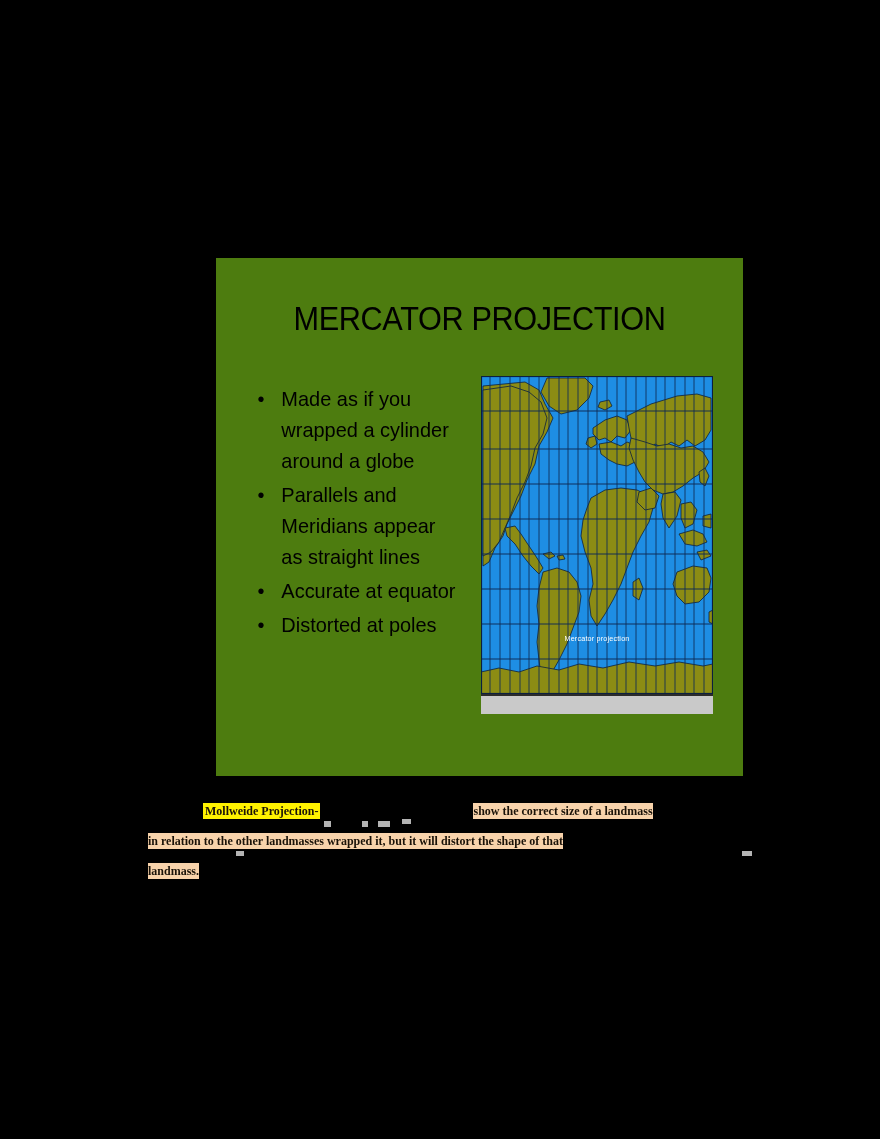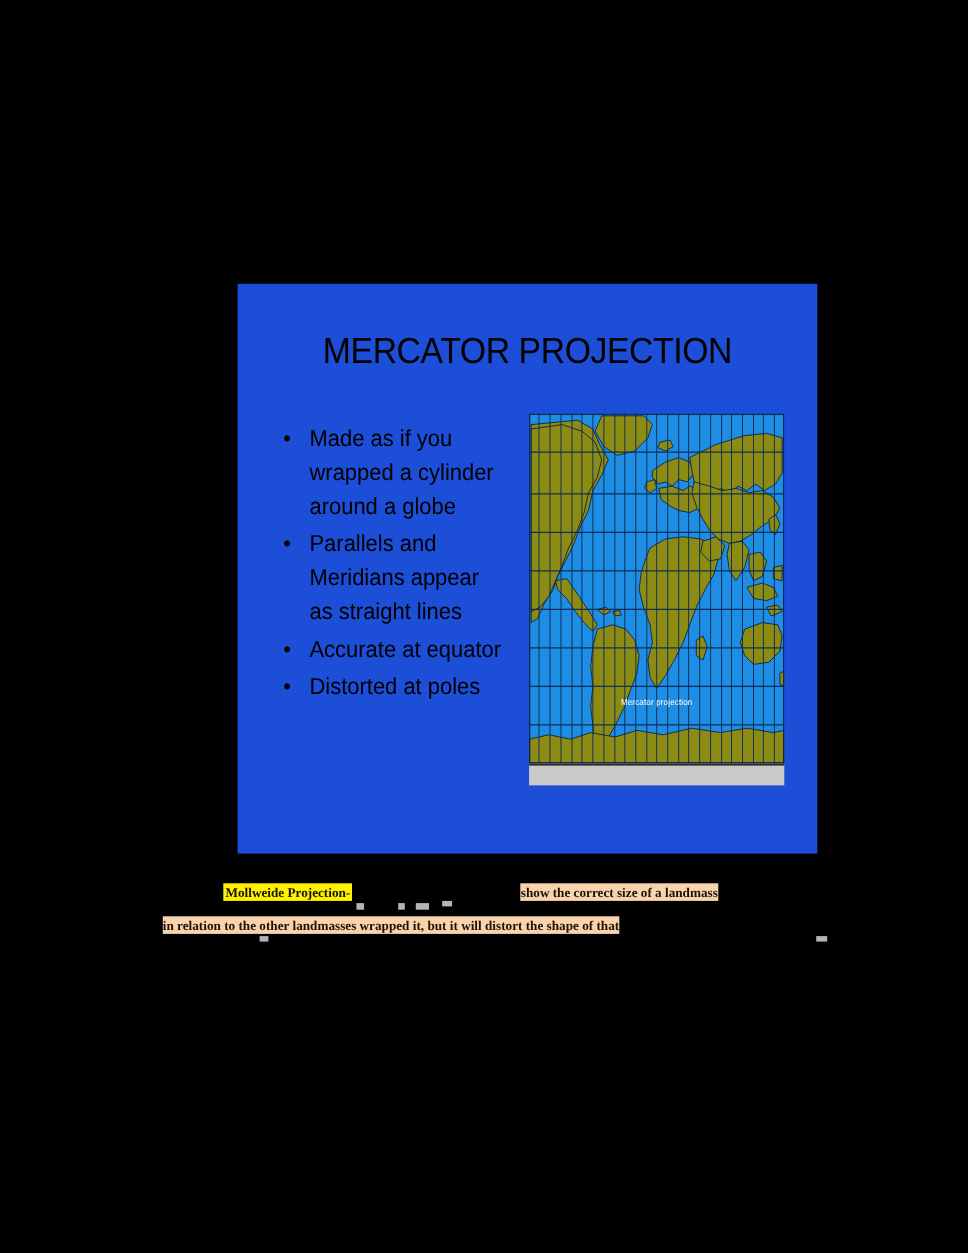--- a/index.html
+++ b/index.html
@@ -16,21 +16,21 @@
     font-family: "Liberation Serif", serif;
   }
 
   
   #slide {
     position: absolute;
     left: 216px;
     top: 258px;
     width: 527px;
     height: 518px;
-    background: #1d4ed8;
+    background: #4d7c0f;
   }
 
   #slide-title {
     position: absolute;
     left: 0;
     top: 42px;
     width: 527px;
     text-align: center;
     font-family: "Liberation Sans", sans-serif;
     font-size: 33px;
@@ -298,20 +298,21 @@
     <div id="map-footer-bar"></div>
   </div>
 </div>
 
 <div id="body-text">
 
   <div class="line" id="line-1"><span class="hl-yellow">Mollweide Projection-</span><span class="redacted">██████████████████</span><span class="hl-peach">show the correct size of a landmass</span></div>
 
   <div class="line"><span class="hl-peach">in relation to the other landmasses wrapped it, but it will distort the shape of that</span></div>
 
+  <div class="line"><span class="hl-peach">landmass.</span></div>
 
   <span class="artifact" style="left:176px; top:25px; width:7px; height:6px;"></span>
   <span class="artifact" style="left:214px; top:25px; width:6px; height:6px;"></span>
   <span class="artifact" style="left:230px; top:25px; width:12px; height:6px;"></span>
   <span class="artifact" style="left:254px; top:23px; width:9px; height:5px;"></span>
   <span class="artifact" style="left:594px; top:55px; width:10px; height:5px;"></span>
   <span class="artifact" style="left:88px;  top:55px; width:8px;  height:5px;"></span>
 </div>
 
 </body></html>

